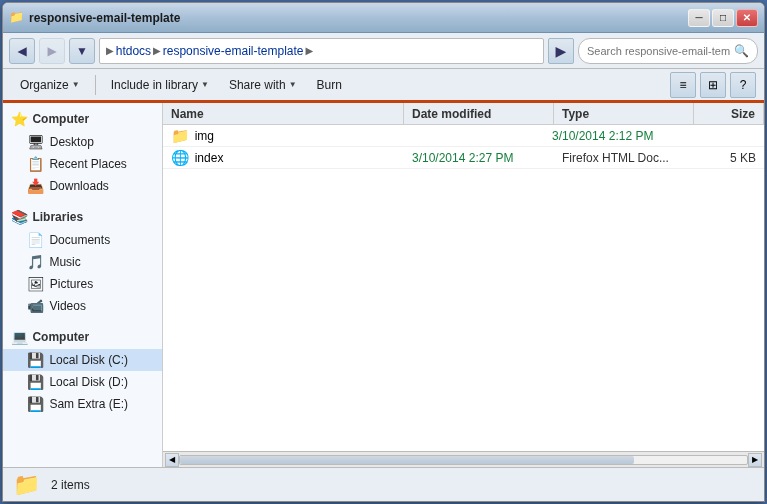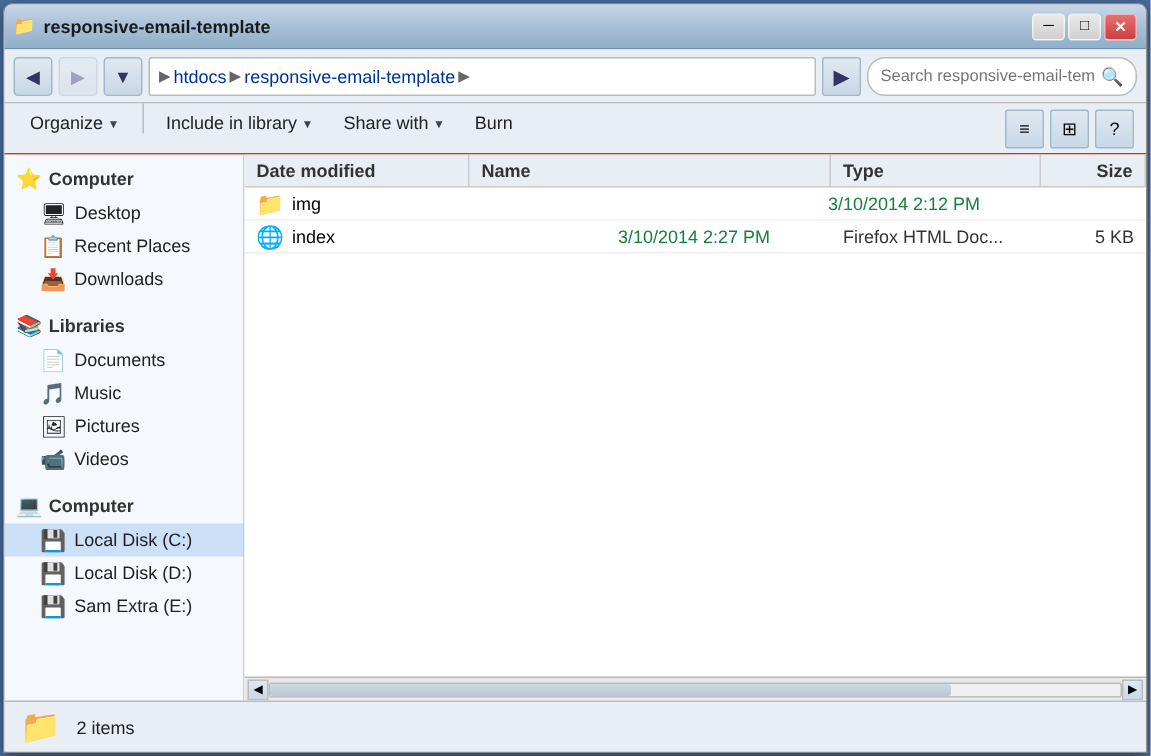--- a/index.html
+++ b/index.html
@@ -150,23 +150,24 @@
     .search-icon-btn {
       color: #558;
       font-size: 12px;
       cursor: pointer;
     }
     
     .toolbar {
       background: #e8eef4;
       height: 34px;
       display: flex;
+      align-items: center;
       padding: 0 8px;
       gap: 2px;
-      border-bottom: 1px solid #c2410c;
+      border-bottom: 3px solid #c2410c;
     }
     .toolbar-btn {
       height: 26px;
       padding: 0 8px;
       background: transparent;
       border: 1px solid transparent;
       border-radius: 3px;
       cursor: pointer;
       font-size: 12px;
       color: #222;
@@ -484,22 +485,22 @@
         <div class="sidebar-item">
           <span class="sidebar-item-icon">💾</span>
           <span>Sam Extra (E:)</span>
         </div>
       </div>
     </div>
 
     <div class="file-area">
 
       <div class="column-header">
+        <div class="col-header-item name">Name</div>
         <div class="col-header-item date">Date modified</div>
-        <div class="col-header-item name">Name</div>
         <div class="col-header-item type">Type</div>
         <div class="col-header-item size">Size</div>
       </div>
 
       <div class="file-list">
         <div class="file-row">
           <div class="file-cell name">
             <span class="file-icon">📁</span>
             <span>img</span>
           </div>

